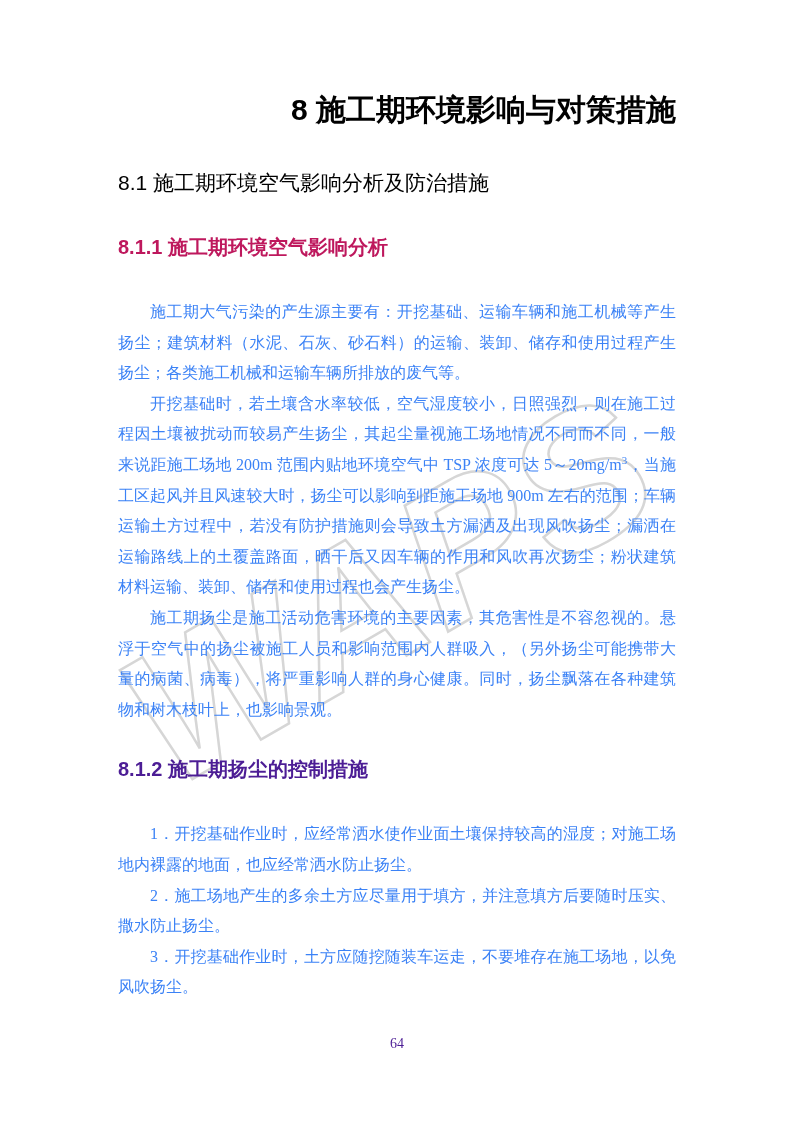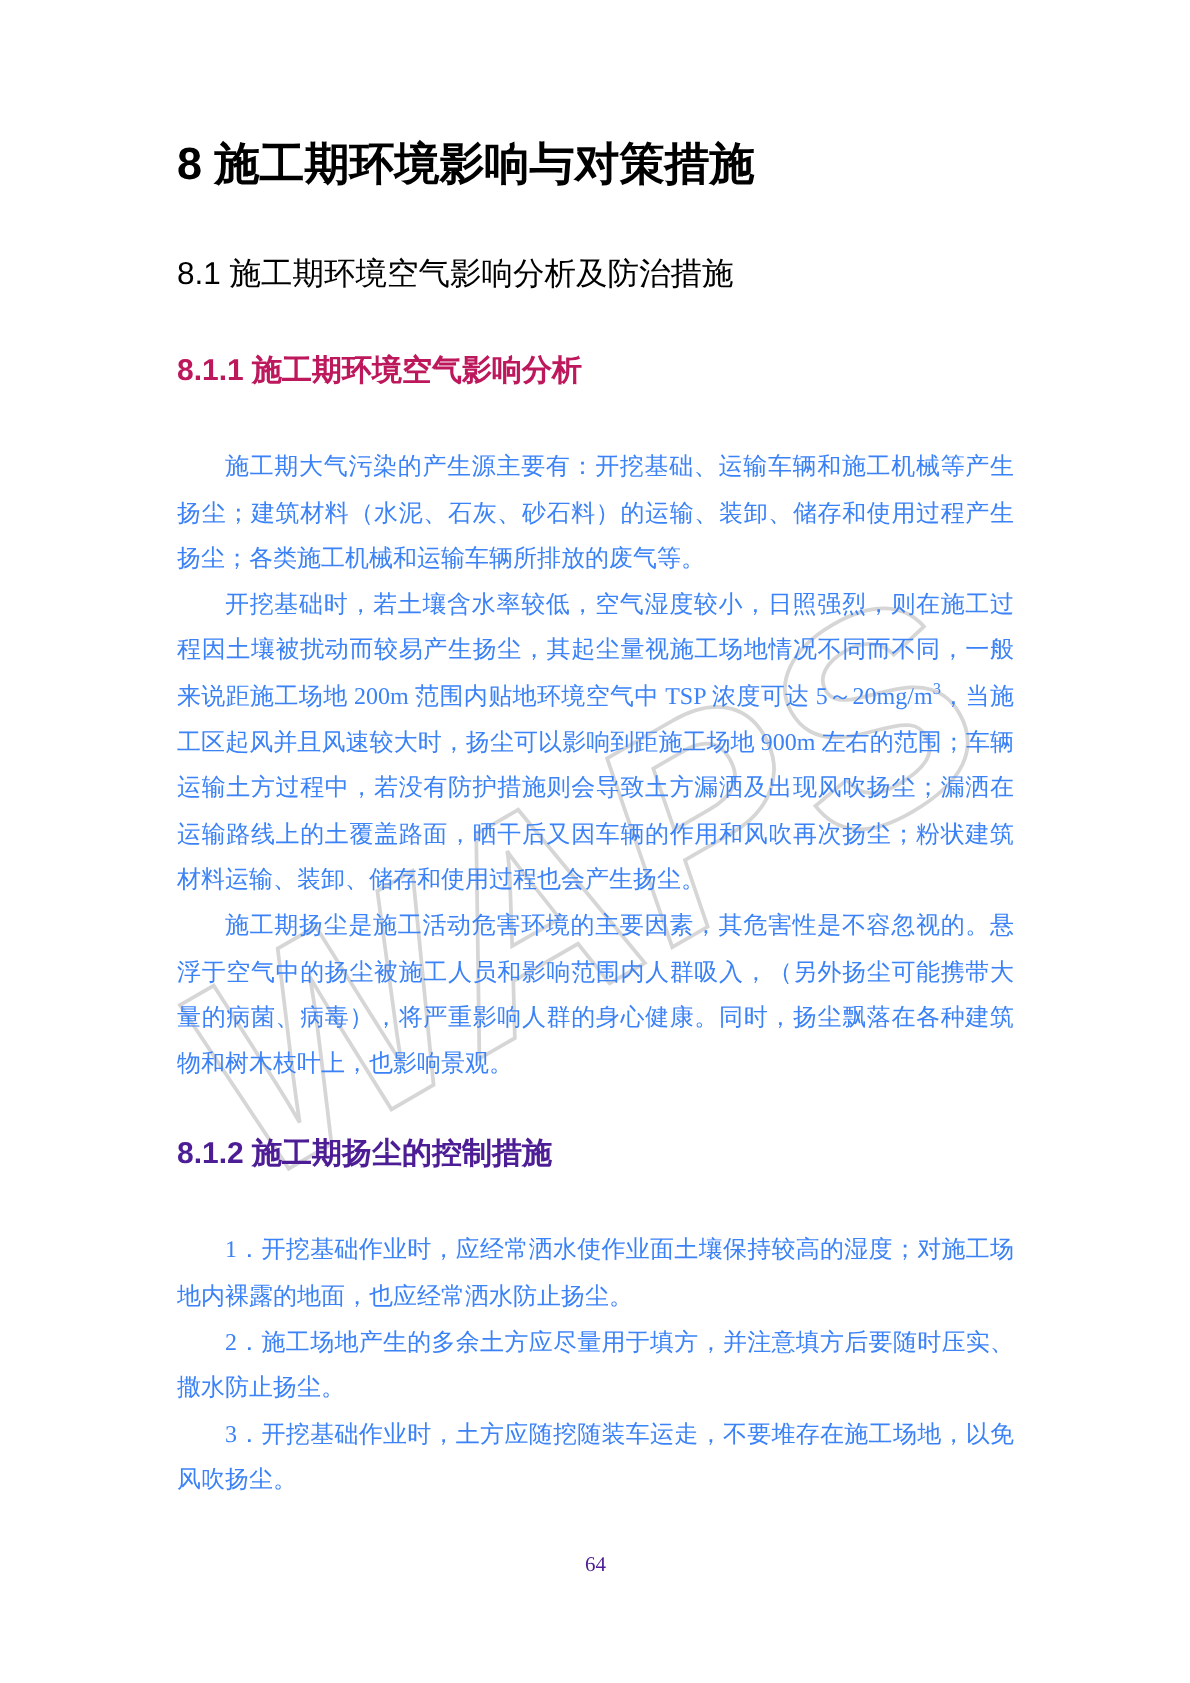--- a/index.html
+++ b/index.html
@@ -29,20 +29,21 @@
     width: 558px;
     z-index: 1;
   }
   h1.chapter {
     margin: 91px 0 0 0;
     font-family: "Liberation Sans", sans-serif;
     font-weight: bold;
     font-size: 30px;
     line-height: 38px;
     color: #000000;
+    text-align: right;
   }
   h2.sec {
     margin: 40px 0 0 0;
     font-family: "Liberation Sans", sans-serif;
     font-weight: normal;
     font-size: 21px;
     line-height: 27px;
     color: #000000;
   }
   h3.subsec {

